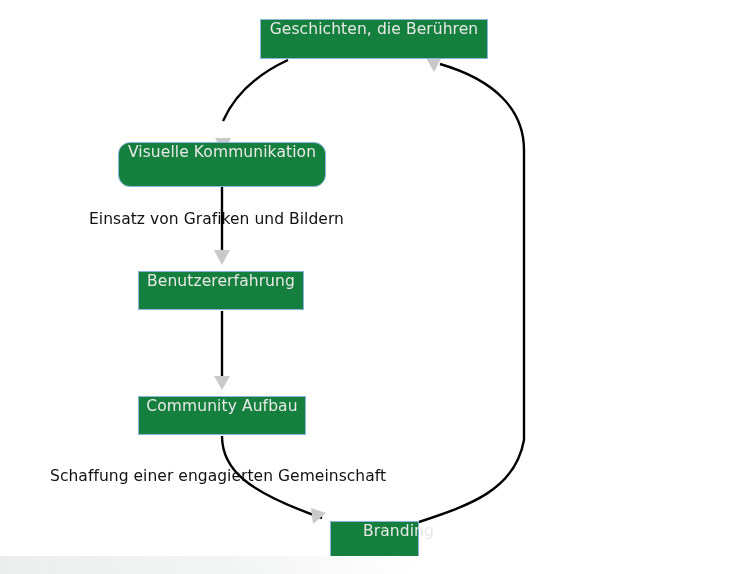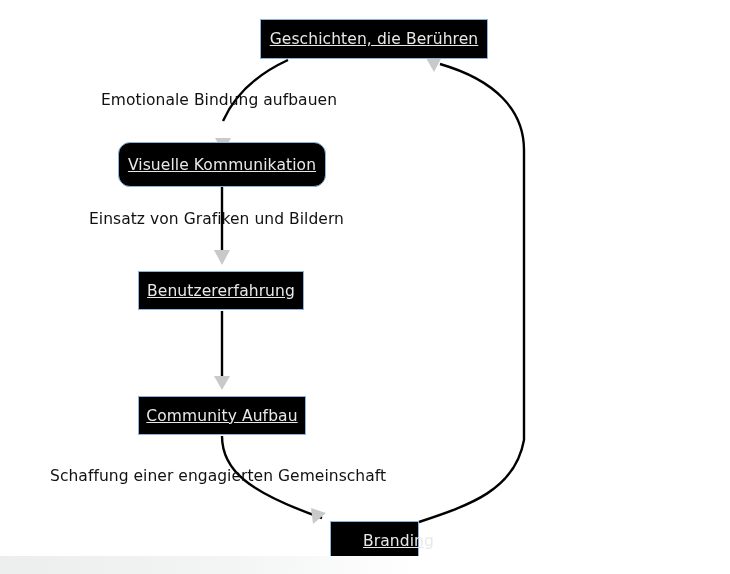--- a/index.html
+++ b/index.html
@@ -44,30 +44,29 @@
     stroke-width: 2.4;
     stroke-linecap: butt;
   }
   .arrow-head {
     fill: #c9c9c9;
     stroke: none;
   }
   .node {
     position: absolute;
     box-sizing: border-box;
-    background: #000000;
+    background: #15803d;
     border: 1.5px solid #8ab4dd;
     color: #e8e8e8;
     display: flex;
-    align-items: center;
+    align-items: flex-start;
     justify-content: center;
     font-size: 15.5px;
     letter-spacing: 0.1px;
     white-space: nowrap;
-    text-decoration: underline;
   }
   .edge-label {
     position: absolute;
     color: #111111;
     font-size: 15.5px;
     white-space: nowrap;
     letter-spacing: 0.05px;
   }
 </style>
 </head>
@@ -117,21 +116,20 @@
   </div>
 
   <div class="node" style="left:138px; top:396px; width:168px; height:39px;">
     <span>Community Aufbau</span>
   </div>
 
   <div class="node" style="left:330px; top:521px; width:89px; height:39px;padding-left:48px;">
     <span>Branding</span>
   </div>
 
-  <div class="edge-label" style="left:101px; top:91px;">Emotionale Bindung aufbauen</div>
 
   <div class="edge-label" style="left:89px; top:210px;">Einsatz von Grafiken und Bildern</div>
 
 
   <div class="edge-label" style="left:50px; top:467px;">Schaffung einer engagierten Gemeinschaft</div>
 
 
   <div class="bottom-band"></div>
 
 </div>

